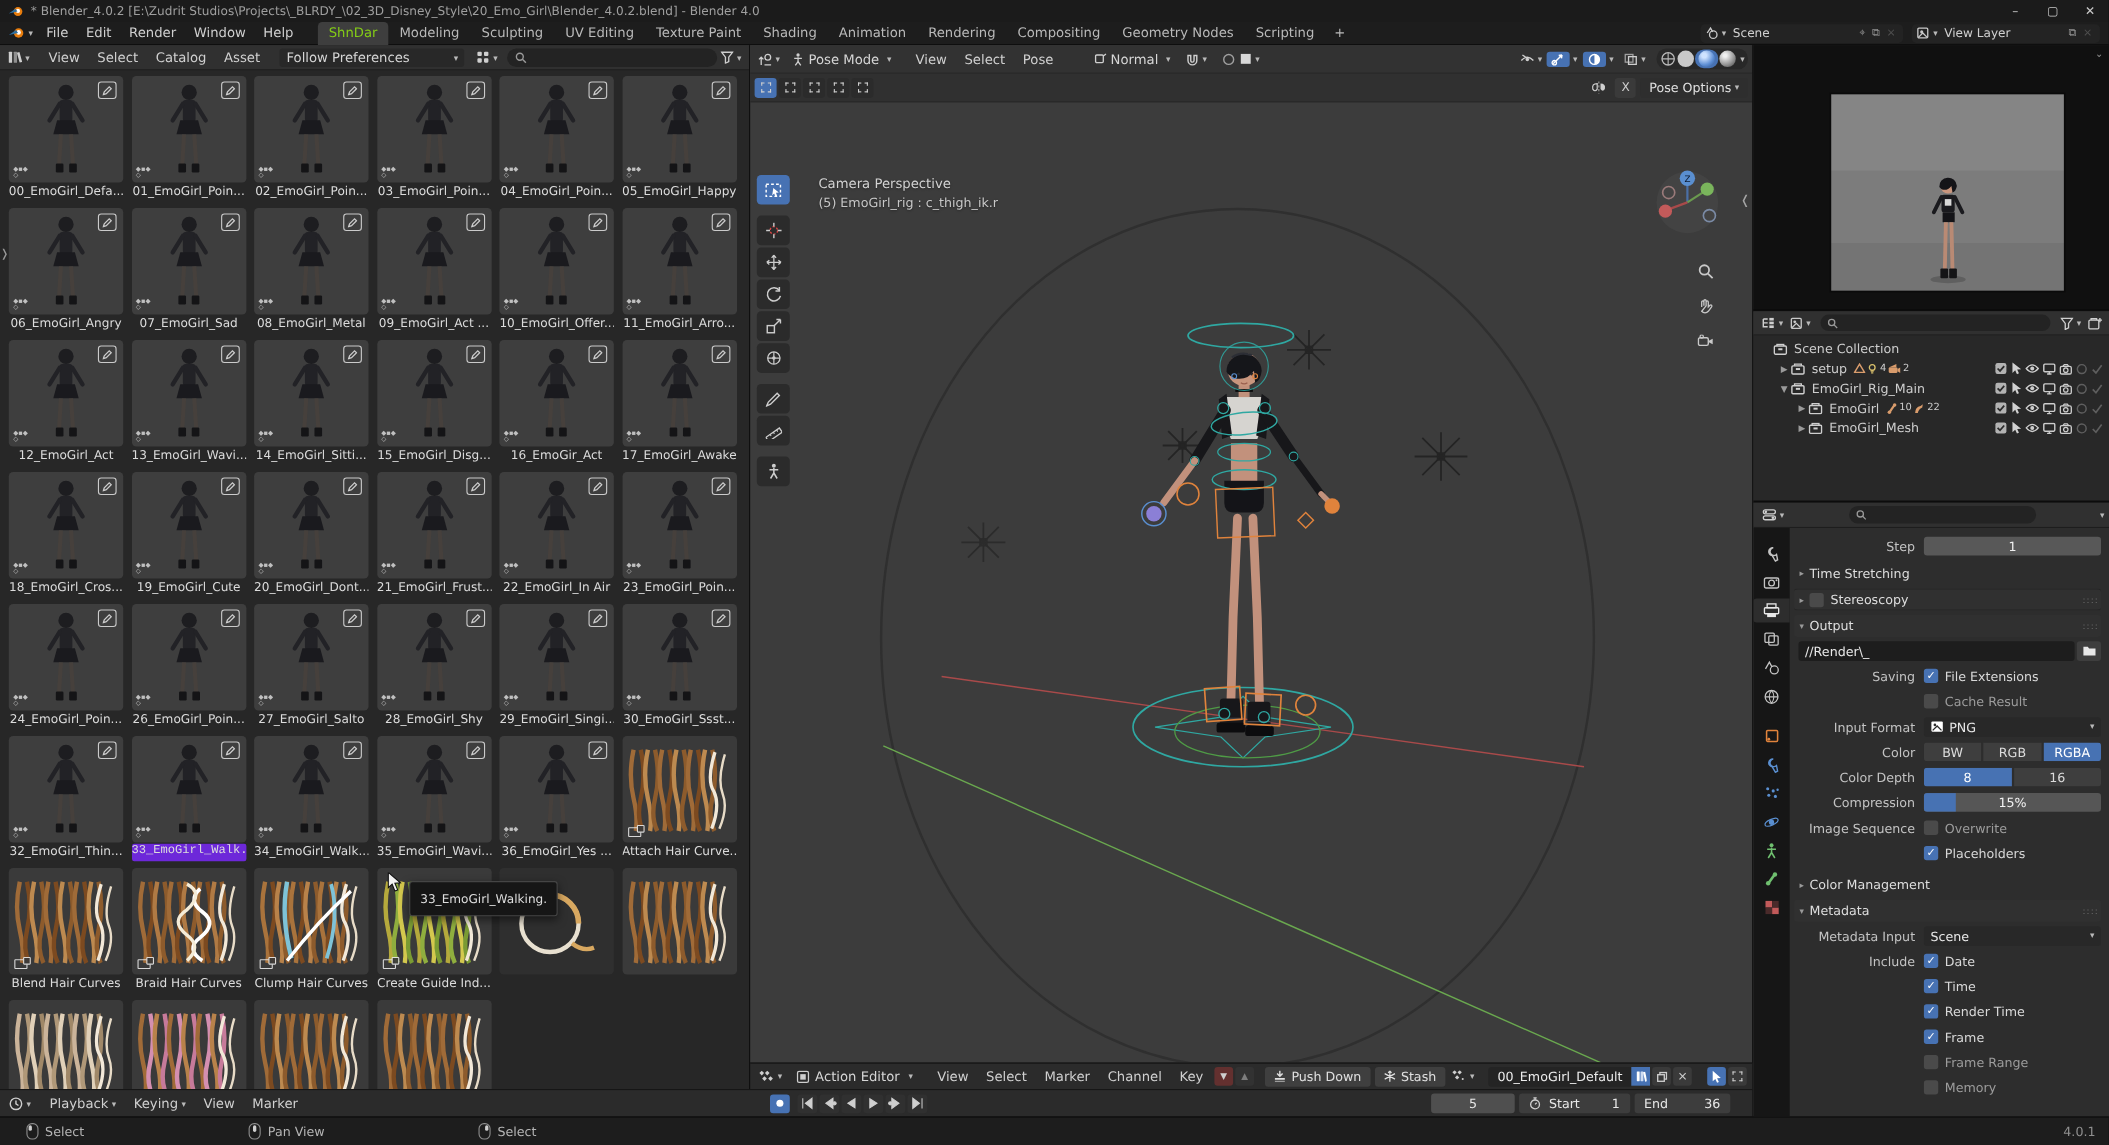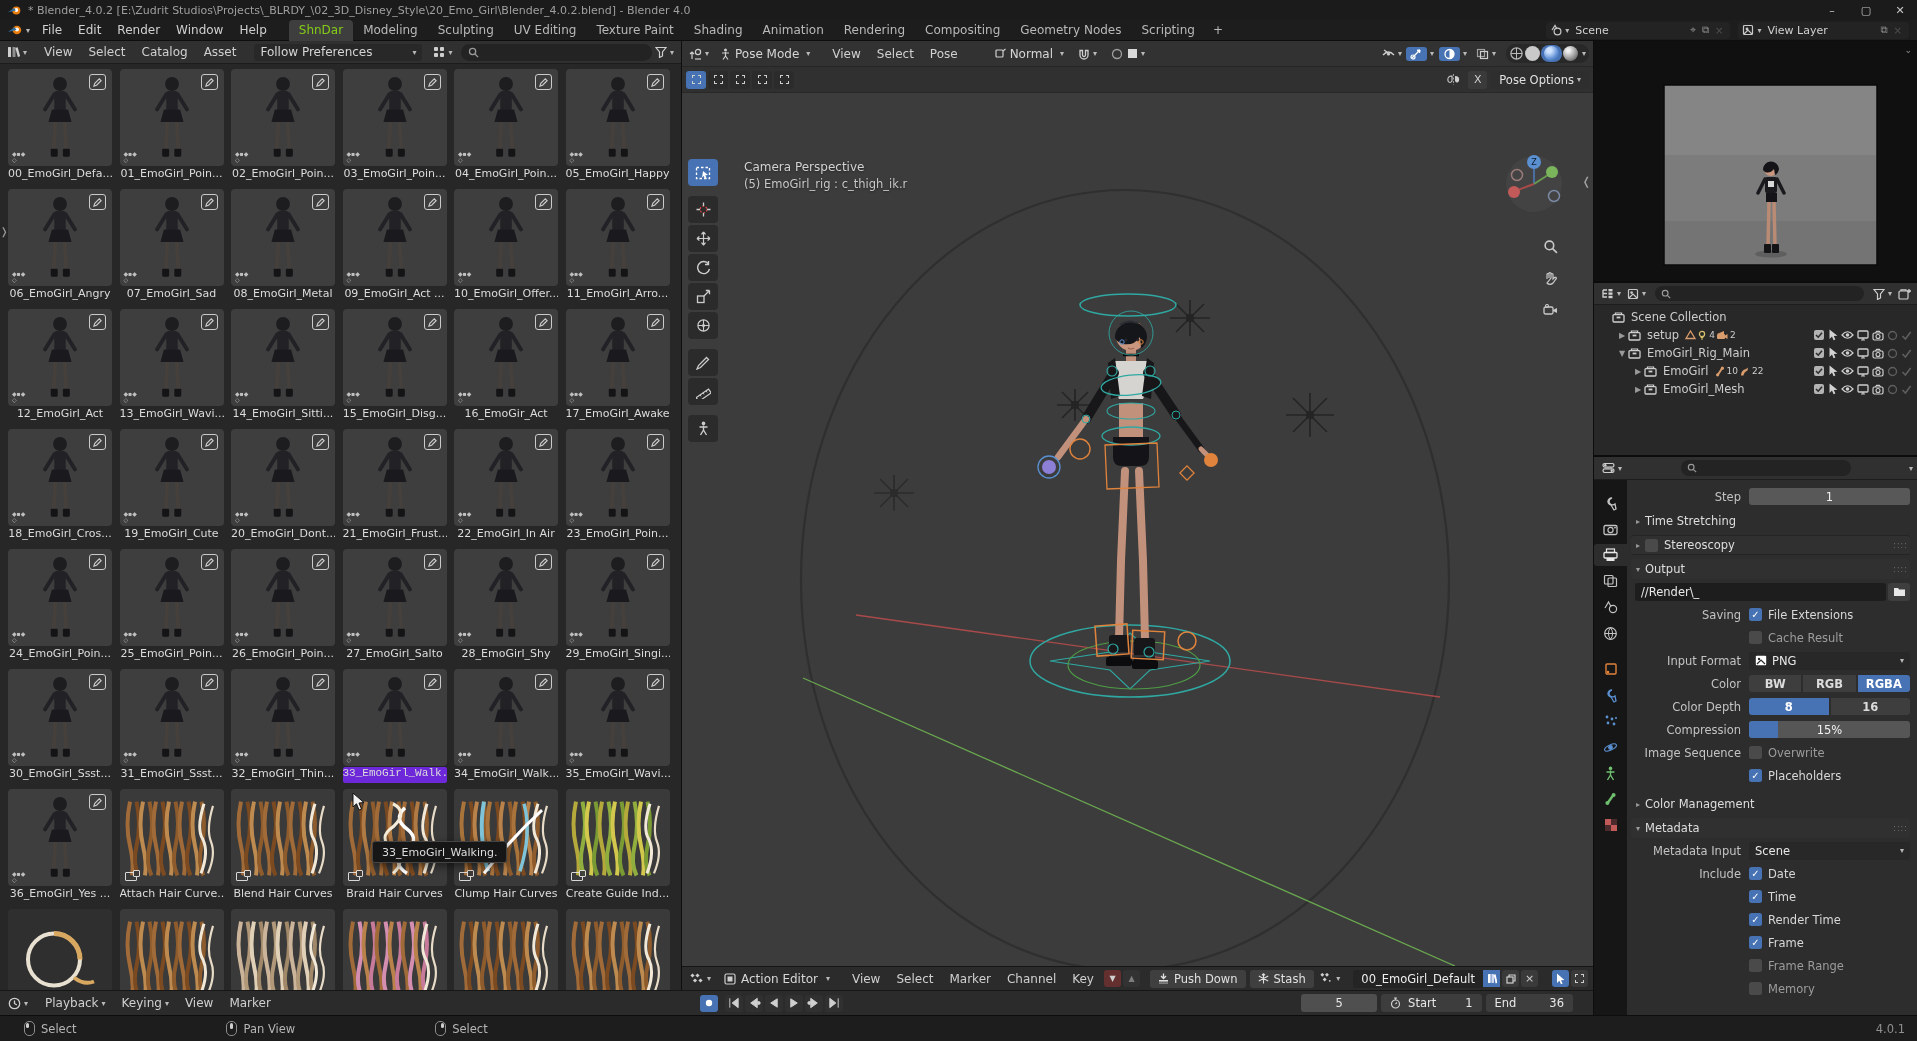--- a/index.html
+++ b/index.html
@@ -38,21 +38,21 @@
   #asset-grid { display:grid; grid-template-columns:repeat(6,1fr); gap:6px 4px; padding:5px 8px; }
   .cell { width:104px; }
   .thumb { height:97px; background:#3e3e3e; border-radius:4px; position:relative; overflow:hidden; }
   .thumb.hairbg { background:#3a3a3a; }
   .cell-label { height:16px; font-size:11px; color:#dcdcdc; text-align:center; white-space:nowrap; overflow:hidden; margin-top:1px; }
   .cell-label.hover { background:#6d28d9; border-radius:2px;font-family:Liberation Mono, monospace; }
   .edit-badge { position:absolute; top:5px; right:6px; width:17px; height:16px; border:1.6px solid #e4e4e4; border-radius:3px; opacity:.85; }
   .asset-marks { position:absolute; left:4px; bottom:3px; color:#cfcfcf; font-size:6px; line-height:6px; opacity:.9; }
   .node-badge { position:absolute; left:5px; bottom:5px; width:12px; height:9px; border:1.4px solid #e8e8e8; border-radius:1px; opacity:.9; }
   .node-badge:after { content:""; position:absolute; right:-4px; top:-3px; width:5px; height:5px; border:1.4px solid #e8e8e8; border-radius:1px; background:#3a3a3a; }
-  #asset-tooltip { left:372px; top:760px; background:#161616; border:1px solid #454545; border-radius:3px; height:22px; padding:0 9px; display:flex; align-items:center; font-size:11px; color:#dedede; box-shadow:0 3px 8px rgba(0,0,0,.5); z-index:30;margin-top:40px; }
+  #asset-tooltip { left:372px; top:760px; background:#161616; border:1px solid #454545; border-radius:3px; height:32px; padding:0 9px; display:flex; align-items:center; font-size:11px; color:#dedede; box-shadow:0 3px 8px rgba(0,0,0,.5); z-index:30; }
   #tooltip-cursor { left:352px; top:752px; z-index:31; }
   #assets-edge { left:0px; top:185px; color:#9a9a9a; font-size:10px; z-index:5; }
 
   
   #viewport { left:682px; top:41px; width:911px; height:925px; background:#3c3c3c; overflow:hidden; }
   #vp-header { height:26px; background:#323232; display:flex; align-items:center; padding:0 4px; border-bottom:1px solid #262626; }
   #vp-toolsettings { height:26px; background:#303030; display:flex; align-items:center; padding:0 4px; border-bottom:1px solid #282828; }
   .dd-btn { display:flex; align-items:center; background:transparent; padding:1px 4px; border-radius:3px; color:#d6d6d6; }
   .tool-col { left:6px; top:66px; display:flex; flex-direction:column; gap:2px; z-index:10; }
   .tool-btn { width:30px; height:27px; background:rgba(40,40,40,.85); border-radius:4px; display:flex; align-items:center; justify-content:center; }
@@ -95,21 +95,21 @@
   .plabel { width:118px; text-align:right; padding-right:8px; color:#c3c3c3; font-size:11.5px; white-space:nowrap; flex:none; }
   .pctrl { flex:1; display:flex; align-items:center; min-width:0; }
   .numfield { background:#585858; border-radius:3px; height:17px; flex:1; display:flex; align-items:center; justify-content:center; color:#f0f0f0; font-size:11.5px; }
   .panel-hdr { display:flex; align-items:center; height:20px; margin:4px 0 2px 0; color:#dedede; font-size:11.5px; }
   .panel-hdr .ol-arrow { width:14px; font-size:8px; }
   .drag-dots { margin-left:auto; color:#6f6f6f; font-size:8px; letter-spacing:1px; padding-right:2px; }
   .pathfield { background:#1d1d1d; border-radius:3px; height:18px; flex:1; display:flex; align-items:center; padding:0 6px; color:#e8e8e8; font-size:11.5px; }
   .cb { width:13px; height:13px; border-radius:2.5px; background:#4a4a4a; flex:none; display:flex; align-items:center; justify-content:center; }
   .cb.checked { background:#4772b3; color:#fff; font-size:10px; }
   .cb-label { margin-left:6px; color:#d8d8d8; font-size:11.5px; }
-  .seg { display:flex; flex:1; border-radius:3px; overflow:hidden; gap:2px;font-weight:bold; }
+  .seg { display:flex; flex:1; border-radius:3px; overflow:hidden; gap:2px; }
   .seg > div { flex:1; background:#3e3e3e; height:17px; display:flex; align-items:center; justify-content:center; color:#dcdcdc; font-size:11.5px; }
   .seg > div.on { background:#4772b3; color:#fff; }
   .slider { position:relative; flex:1; height:17px; background:#565656; border-radius:3px; overflow:hidden; display:flex; align-items:center; justify-content:center; color:#f2f2f2; font-size:11.5px; }
   .slider .fill { position:absolute; left:0; top:0; bottom:0; background:#4772b3; }
   .slider .txt { position:relative; z-index:1; }
   .dropdown { background:#282828; border-radius:3px; height:18px; flex:1; display:flex; align-items:center; padding:0 6px; color:#e8e8e8; font-size:11.5px; }
   .dropdown .chev { margin-left:auto; }
   .folder-btn { width:22px; height:18px; background:#3e3e3e; border-radius:3px; margin-left:2px; display:flex; align-items:center; justify-content:center; }
 
   
@@ -762,157 +762,117 @@
             <svg width="9" height="9" viewBox="0 0 10 10" style="position:absolute;left:3px;top:2.5px">
               <path d="M1,9 L2,6 L7,1 L9,3 L4,8 Z" fill="none" stroke="#e4e4e4" stroke-width="1.3"></path>
             </svg>
           </div>
           <div class="asset-marks">◆▪◆<br>◇</div>
         </div>
         <div class="cell-label">24_EmoGirl_Poin...</div>
       </div>
       <div class="cell">
         <div class="thumb">
+          <svg viewBox="0 0 60 84" width="100%" height="100%" preserveAspectRatio="xMidYMid meet">
+            <circle cx="30" cy="13" r="6" fill="#1d1d20"></circle>
+            <rect x="25" y="19" width="10" height="17" rx="2" fill="#222226"></rect>
+            <path d="M25,22 L17,35 M35,22 L43,35" stroke="#222226" stroke-width="3.4" stroke-linecap="round"></path>
+            <polygon points="23,35 37,35 40,46 20,46" fill="#1a1a1e"></polygon>
+            <path d="M26,46 L24.5,70 M34,46 L35.5,70" stroke="#46403c" stroke-width="3.2"></path>
+            <rect x="22" y="69" width="6" height="7" rx="1" fill="#141416"></rect>
+            <rect x="32.5" y="69" width="6" height="7" rx="1" fill="#141416"></rect>
+          </svg>
+          <div class="edit-badge">
+            <svg width="9" height="9" viewBox="0 0 10 10" style="position:absolute;left:3px;top:2.5px">
+              <path d="M1,9 L2,6 L7,1 L9,3 L4,8 Z" fill="none" stroke="#e4e4e4" stroke-width="1.3"></path>
+            </svg>
+          </div>
+          <div class="asset-marks">◆▪◆<br>◇</div>
+        </div>
+        <div class="cell-label">26_EmoGirl_Poin...</div>
+      </div>
+      <div class="cell">
+        <div class="thumb">
+          <svg viewBox="0 0 60 84" width="100%" height="100%" preserveAspectRatio="xMidYMid meet">
+            <circle cx="30" cy="13" r="6" fill="#1d1d20"></circle>
+            <rect x="25" y="19" width="10" height="17" rx="2" fill="#222226"></rect>
+            <path d="M25,22 L17,35 M35,22 L43,35" stroke="#222226" stroke-width="3.4" stroke-linecap="round"></path>
+            <polygon points="23,35 37,35 40,46 20,46" fill="#1a1a1e"></polygon>
+            <path d="M26,46 L24.5,70 M34,46 L35.5,70" stroke="#46403c" stroke-width="3.2"></path>
+            <rect x="22" y="69" width="6" height="7" rx="1" fill="#141416"></rect>
+            <rect x="32.5" y="69" width="6" height="7" rx="1" fill="#141416"></rect>
+          </svg>
+          <div class="edit-badge">
+            <svg width="9" height="9" viewBox="0 0 10 10" style="position:absolute;left:3px;top:2.5px">
+              <path d="M1,9 L2,6 L7,1 L9,3 L4,8 Z" fill="none" stroke="#e4e4e4" stroke-width="1.3"></path>
+            </svg>
+          </div>
+          <div class="asset-marks">◆▪◆<br>◇</div>
+        </div>
+        <div class="cell-label">27_EmoGirl_Salto</div>
+      </div>
+      <div class="cell">
+        <div class="thumb">
           <svg viewBox="0 0 60 84" width="100%" height="100%" preserveAspectRatio="xMidYMid meet" style="transform:scaleX(-1)">
             <circle cx="30" cy="13" r="6" fill="#1d1d20"></circle>
             <rect x="25" y="19" width="10" height="17" rx="2" fill="#222226"></rect>
             <path d="M25,22 L17,35 M35,22 L43,35" stroke="#222226" stroke-width="3.4" stroke-linecap="round"></path>
             <polygon points="23,35 37,35 40,46 20,46" fill="#1a1a1e"></polygon>
             <path d="M26,46 L24.5,70 M34,46 L35.5,70" stroke="#46403c" stroke-width="3.2"></path>
             <rect x="22" y="69" width="6" height="7" rx="1" fill="#141416"></rect>
             <rect x="32.5" y="69" width="6" height="7" rx="1" fill="#141416"></rect>
           </svg>
           <div class="edit-badge">
             <svg width="9" height="9" viewBox="0 0 10 10" style="position:absolute;left:3px;top:2.5px">
               <path d="M1,9 L2,6 L7,1 L9,3 L4,8 Z" fill="none" stroke="#e4e4e4" stroke-width="1.3"></path>
             </svg>
           </div>
           <div class="asset-marks">◆▪◆<br>◇</div>
         </div>
-        <div class="cell-label">25_EmoGirl_Poin...</div>
+        <div class="cell-label">28_EmoGirl_Shy</div>
       </div>
       <div class="cell">
         <div class="thumb">
           <svg viewBox="0 0 60 84" width="100%" height="100%" preserveAspectRatio="xMidYMid meet">
             <circle cx="30" cy="13" r="6" fill="#1d1d20"></circle>
             <rect x="25" y="19" width="10" height="17" rx="2" fill="#222226"></rect>
             <path d="M25,22 L17,35 M35,22 L43,35" stroke="#222226" stroke-width="3.4" stroke-linecap="round"></path>
             <polygon points="23,35 37,35 40,46 20,46" fill="#1a1a1e"></polygon>
             <path d="M26,46 L24.5,70 M34,46 L35.5,70" stroke="#46403c" stroke-width="3.2"></path>
             <rect x="22" y="69" width="6" height="7" rx="1" fill="#141416"></rect>
             <rect x="32.5" y="69" width="6" height="7" rx="1" fill="#141416"></rect>
           </svg>
           <div class="edit-badge">
             <svg width="9" height="9" viewBox="0 0 10 10" style="position:absolute;left:3px;top:2.5px">
               <path d="M1,9 L2,6 L7,1 L9,3 L4,8 Z" fill="none" stroke="#e4e4e4" stroke-width="1.3"></path>
             </svg>
           </div>
           <div class="asset-marks">◆▪◆<br>◇</div>
         </div>
-        <div class="cell-label">26_EmoGirl_Poin...</div>
+        <div class="cell-label">29_EmoGirl_Singi...</div>
       </div>
       <div class="cell">
         <div class="thumb">
           <svg viewBox="0 0 60 84" width="100%" height="100%" preserveAspectRatio="xMidYMid meet">
             <circle cx="30" cy="13" r="6" fill="#1d1d20"></circle>
             <rect x="25" y="19" width="10" height="17" rx="2" fill="#222226"></rect>
             <path d="M25,22 L17,35 M35,22 L43,35" stroke="#222226" stroke-width="3.4" stroke-linecap="round"></path>
             <polygon points="23,35 37,35 40,46 20,46" fill="#1a1a1e"></polygon>
             <path d="M26,46 L24.5,70 M34,46 L35.5,70" stroke="#46403c" stroke-width="3.2"></path>
             <rect x="22" y="69" width="6" height="7" rx="1" fill="#141416"></rect>
             <rect x="32.5" y="69" width="6" height="7" rx="1" fill="#141416"></rect>
           </svg>
           <div class="edit-badge">
             <svg width="9" height="9" viewBox="0 0 10 10" style="position:absolute;left:3px;top:2.5px">
               <path d="M1,9 L2,6 L7,1 L9,3 L4,8 Z" fill="none" stroke="#e4e4e4" stroke-width="1.3"></path>
             </svg>
           </div>
           <div class="asset-marks">◆▪◆<br>◇</div>
         </div>
-        <div class="cell-label">27_EmoGirl_Salto</div>
-      </div>
-      <div class="cell">
-        <div class="thumb">
-          <svg viewBox="0 0 60 84" width="100%" height="100%" preserveAspectRatio="xMidYMid meet" style="transform:scaleX(-1)">
-            <circle cx="30" cy="13" r="6" fill="#1d1d20"></circle>
-            <rect x="25" y="19" width="10" height="17" rx="2" fill="#222226"></rect>
-            <path d="M25,22 L17,35 M35,22 L43,35" stroke="#222226" stroke-width="3.4" stroke-linecap="round"></path>
-            <polygon points="23,35 37,35 40,46 20,46" fill="#1a1a1e"></polygon>
-            <path d="M26,46 L24.5,70 M34,46 L35.5,70" stroke="#46403c" stroke-width="3.2"></path>
-            <rect x="22" y="69" width="6" height="7" rx="1" fill="#141416"></rect>
-            <rect x="32.5" y="69" width="6" height="7" rx="1" fill="#141416"></rect>
-          </svg>
-          <div class="edit-badge">
-            <svg width="9" height="9" viewBox="0 0 10 10" style="position:absolute;left:3px;top:2.5px">
-              <path d="M1,9 L2,6 L7,1 L9,3 L4,8 Z" fill="none" stroke="#e4e4e4" stroke-width="1.3"></path>
-            </svg>
-          </div>
-          <div class="asset-marks">◆▪◆<br>◇</div>
-        </div>
-        <div class="cell-label">28_EmoGirl_Shy</div>
-      </div>
-      <div class="cell">
-        <div class="thumb">
-          <svg viewBox="0 0 60 84" width="100%" height="100%" preserveAspectRatio="xMidYMid meet">
-            <circle cx="30" cy="13" r="6" fill="#1d1d20"></circle>
-            <rect x="25" y="19" width="10" height="17" rx="2" fill="#222226"></rect>
-            <path d="M25,22 L17,35 M35,22 L43,35" stroke="#222226" stroke-width="3.4" stroke-linecap="round"></path>
-            <polygon points="23,35 37,35 40,46 20,46" fill="#1a1a1e"></polygon>
-            <path d="M26,46 L24.5,70 M34,46 L35.5,70" stroke="#46403c" stroke-width="3.2"></path>
-            <rect x="22" y="69" width="6" height="7" rx="1" fill="#141416"></rect>
-            <rect x="32.5" y="69" width="6" height="7" rx="1" fill="#141416"></rect>
-          </svg>
-          <div class="edit-badge">
-            <svg width="9" height="9" viewBox="0 0 10 10" style="position:absolute;left:3px;top:2.5px">
-              <path d="M1,9 L2,6 L7,1 L9,3 L4,8 Z" fill="none" stroke="#e4e4e4" stroke-width="1.3"></path>
-            </svg>
-          </div>
-          <div class="asset-marks">◆▪◆<br>◇</div>
-        </div>
-        <div class="cell-label">29_EmoGirl_Singi...</div>
-      </div>
-      <div class="cell">
-        <div class="thumb">
-          <svg viewBox="0 0 60 84" width="100%" height="100%" preserveAspectRatio="xMidYMid meet">
-            <circle cx="30" cy="13" r="6" fill="#1d1d20"></circle>
-            <rect x="25" y="19" width="10" height="17" rx="2" fill="#222226"></rect>
-            <path d="M25,22 L17,35 M35,22 L43,35" stroke="#222226" stroke-width="3.4" stroke-linecap="round"></path>
-            <polygon points="23,35 37,35 40,46 20,46" fill="#1a1a1e"></polygon>
-            <path d="M26,46 L24.5,70 M34,46 L35.5,70" stroke="#46403c" stroke-width="3.2"></path>
-            <rect x="22" y="69" width="6" height="7" rx="1" fill="#141416"></rect>
-            <rect x="32.5" y="69" width="6" height="7" rx="1" fill="#141416"></rect>
-          </svg>
-          <div class="edit-badge">
-            <svg width="9" height="9" viewBox="0 0 10 10" style="position:absolute;left:3px;top:2.5px">
-              <path d="M1,9 L2,6 L7,1 L9,3 L4,8 Z" fill="none" stroke="#e4e4e4" stroke-width="1.3"></path>
-            </svg>
-          </div>
-          <div class="asset-marks">◆▪◆<br>◇</div>
-        </div>
         <div class="cell-label">30_EmoGirl_Ssst...</div>
-      </div>
-      <div class="cell">
-        <div class="thumb">
-          <svg viewBox="0 0 60 84" width="100%" height="100%" preserveAspectRatio="xMidYMid meet" style="transform:scaleX(-1)">
-            <circle cx="30" cy="13" r="6" fill="#1d1d20"></circle>
-            <rect x="25" y="19" width="10" height="17" rx="2" fill="#222226"></rect>
-            <path d="M25,22 L17,35 M35,22 L43,35" stroke="#222226" stroke-width="3.4" stroke-linecap="round"></path>
-            <polygon points="23,35 37,35 40,46 20,46" fill="#1a1a1e"></polygon>
-            <path d="M26,46 L24.5,70 M34,46 L35.5,70" stroke="#46403c" stroke-width="3.2"></path>
-            <rect x="22" y="69" width="6" height="7" rx="1" fill="#141416"></rect>
-            <rect x="32.5" y="69" width="6" height="7" rx="1" fill="#141416"></rect>
-          </svg>
-          <div class="edit-badge">
-            <svg width="9" height="9" viewBox="0 0 10 10" style="position:absolute;left:3px;top:2.5px">
-              <path d="M1,9 L2,6 L7,1 L9,3 L4,8 Z" fill="none" stroke="#e4e4e4" stroke-width="1.3"></path>
-            </svg>
-          </div>
-          <div class="asset-marks">◆▪◆<br>◇</div>
-        </div>
-        <div class="cell-label">31_EmoGirl_Ssst...</div>
       </div>
       <div class="cell">
         <div class="thumb">
           <svg viewBox="0 0 60 84" width="100%" height="100%" preserveAspectRatio="xMidYMid meet">
             <circle cx="30" cy="13" r="6" fill="#1d1d20"></circle>
             <rect x="25" y="19" width="10" height="17" rx="2" fill="#222226"></rect>
             <path d="M25,22 L17,35 M35,22 L43,35" stroke="#222226" stroke-width="3.4" stroke-linecap="round"></path>
             <polygon points="23,35 37,35 40,46 20,46" fill="#1a1a1e"></polygon>
             <path d="M26,46 L24.5,70 M34,46 L35.5,70" stroke="#46403c" stroke-width="3.2"></path>
             <rect x="22" y="69" width="6" height="7" rx="1" fill="#141416"></rect>

